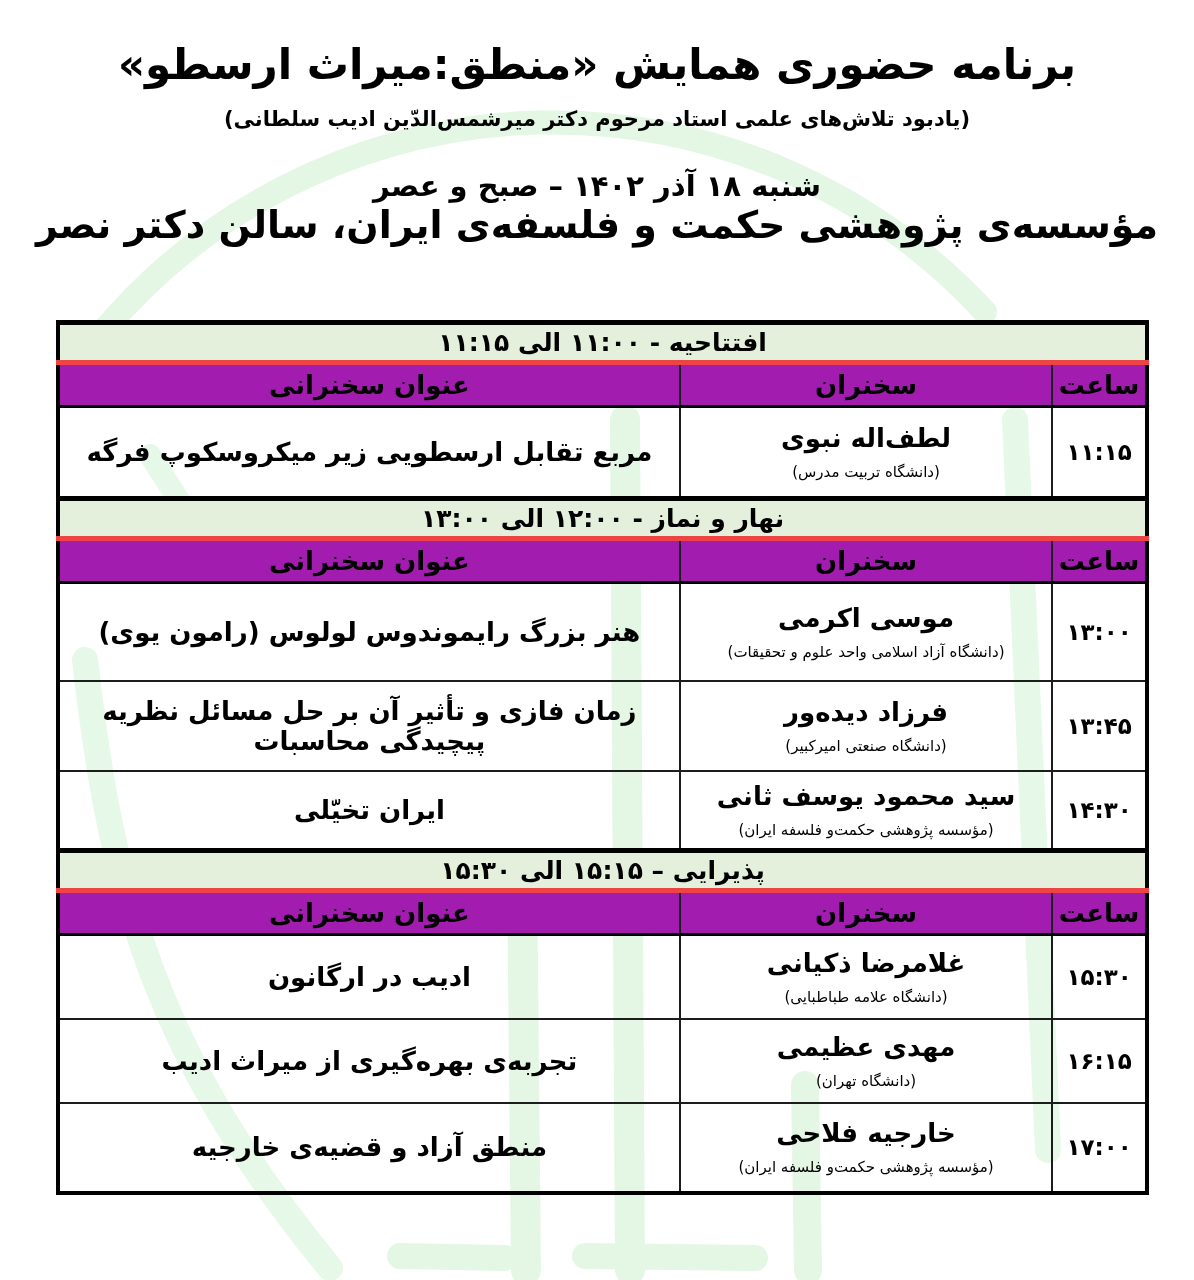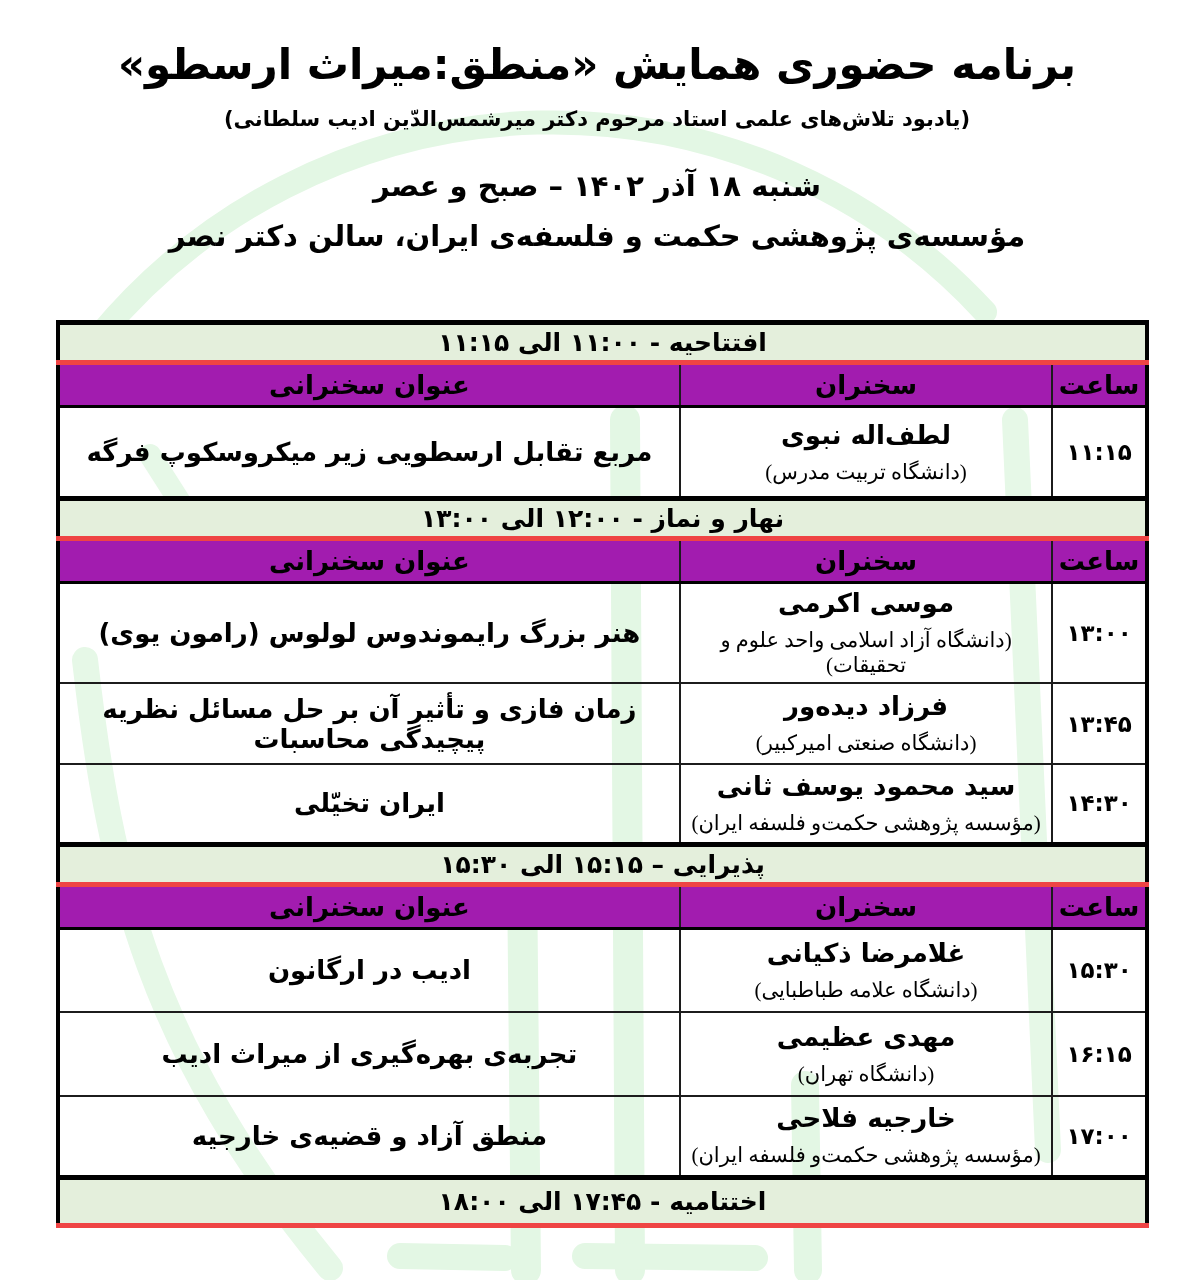--- a/index.html
+++ b/index.html
@@ -13,21 +13,21 @@
   }
   
   .watermark {
     position: absolute; inset: 0; z-index: 0; pointer-events: none;
   }
   
   .doc-header { position: relative; z-index: 1; text-align: center; padding-top: 40px; }
   .doc-title   { font-size: 42px; font-weight: bold; letter-spacing: -0.5px; }
   .doc-subtitle{ font-size: 21px; font-weight: bold; margin-top: 18px; }
   .doc-date    { font-size: 29px; font-weight: bold; margin-top: 38px; }
-  .doc-venue   { font-size: 29px; font-weight: bold; margin-top: 16px; }
+  .doc-venue   { font-size: 38px; font-weight: bold; margin-top: 0; }
   
   .sched-wrap { position: absolute; z-index: 1; top: 320px; right: 45px; width: 1093px; }
   table.sched {
     width: 100%;
     border-collapse: collapse;
     border: 4px solid #000;
     background: transparent;
     table-layout: fixed;
   }
   table.sched td, table.sched th {
@@ -46,25 +46,25 @@
   tr.band.closing td { height: 48px; }
   tr.cols th {
     background: #a21caf;
     border-bottom: 3px solid #000;
     font-size: 26px; font-weight: bold;
     height: 44px;
   }
   td.talk-title { font-size: 26px; font-weight: bold; padding: 4px 14px; }
   td.speaker    { padding: 4px 8px; }
   .sp-name  { font-size: 26px; font-weight: bold; display: block; }
-  .sp-affil { font-size: 21px; font-weight: normal; display: block; margin-top: 10px; font-family: Liberation Serif, serif; }
+  .sp-affil { font-size: 15px; font-weight: normal; display: block; margin-top: 10px; }
   td.time { font-size: 23px; font-weight: bold; }
   tr.h92 td { height: 92px; }
   tr.h98 td { height: 98px; }
-  tr.h78 td { height: 81px; }
+  tr.h78 td { height: 90px; }
   tr.h80 td { height: 80px; }
   tr.h84 td { height: 84px; }
 </style>
 </head>
 <body>
 
 <svg class="watermark" width="1194" height="1280" viewBox="0 0 1194 1280" aria-hidden="true">
   <g fill="none" stroke="#e3f7e4" stroke-linecap="round">
     <path d="M 100 335 A 588 588 0 0 1 985 312" stroke-width="24"></path>
     <path d="M 85 660 C 110 880 150 1050 330 1268" stroke-width="26" stroke="#e6f8e7"></path>
@@ -170,18 +170,15 @@
   </tr>
   <tr class="h78">
     <td class="time">۱۷:۰۰</td>
     <td class="speaker">
       <span class="sp-name">خارجیه فلاحی</span>
       <span class="sp-affil">(مؤسسه پژوهشی حکمت‌و فلسفه ایران)</span>
     </td>
     <td class="talk-title">منطق آزاد و قضیه‌ی خارجیه</td>
   </tr>
 
-  <tr class="band closing">
-    <td colspan="3">اختتامیه - ۱۷:۴۵ الی ۱۸:۰۰</td>
-  </tr>
 </tbody>
     </table>
 </div>
 
 </body></html>

